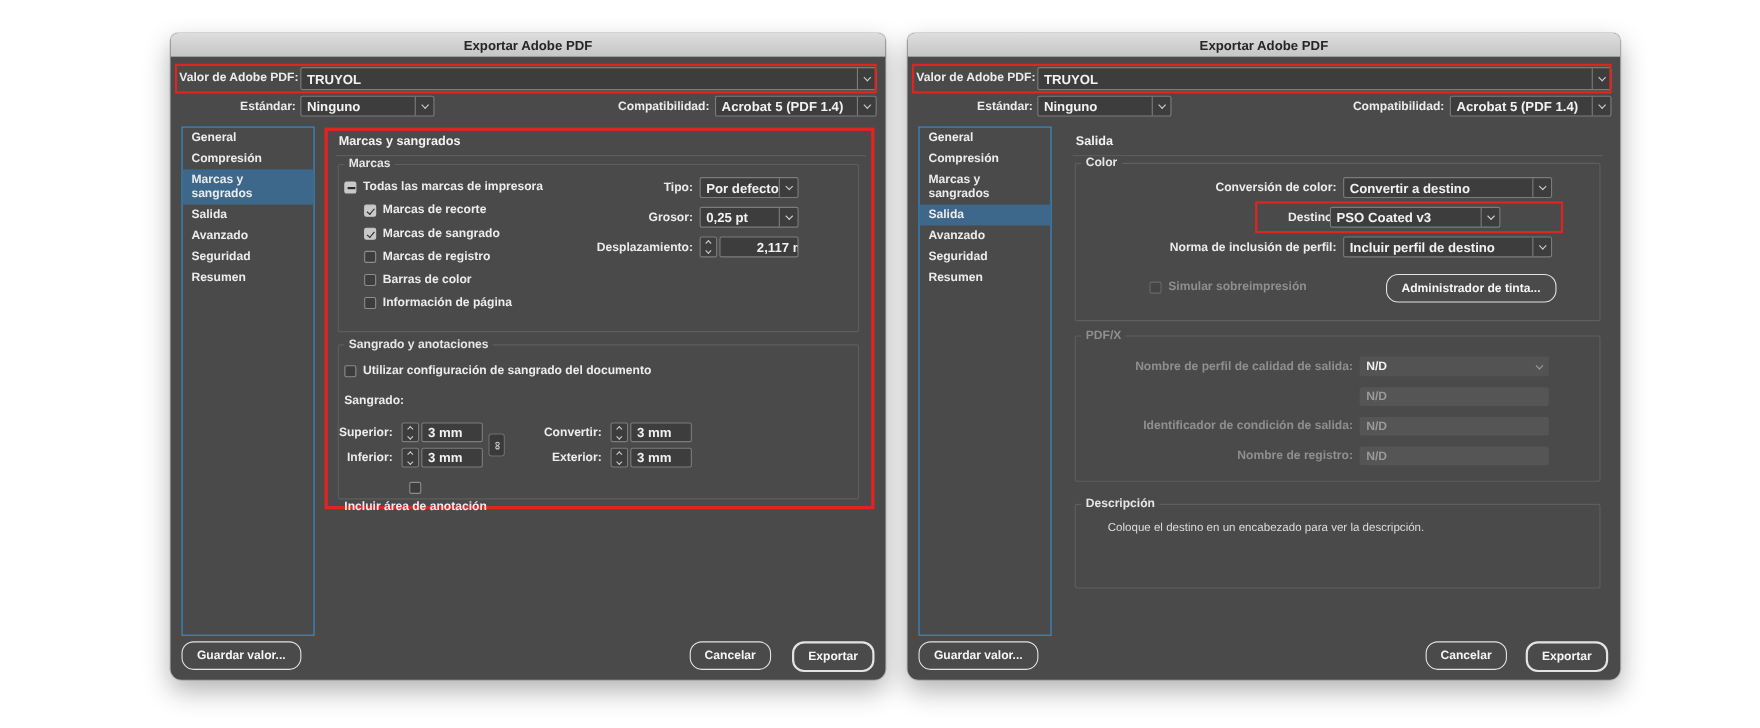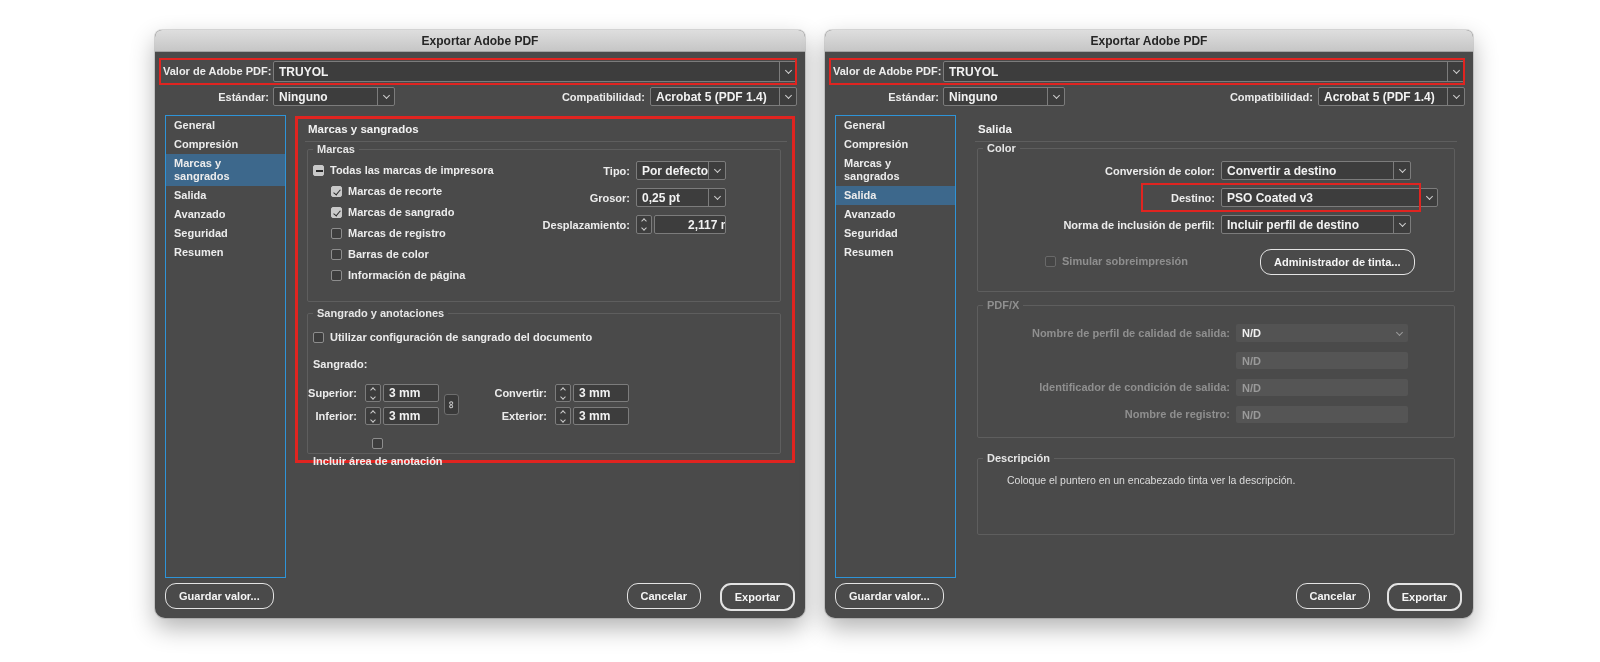--- a/index.html
+++ b/index.html
@@ -266,21 +266,21 @@
 
     <div class="lbl r" style="left:185px;top:132px;width:205px;">Conversión de color:</div>
     <div class="dd" style="left:396px;top:131px;width:190px;">
       <span class="v">Convertir a destino</span>
       <span class="a">
           <span class="chev"></span>
         </span>
     </div>
 
     <div class="lbl r" style="left:240px;top:159px;width:150px;">Destino:</div>
-    <div class="dd" style="left:396px;top:158px;width:217px;">
+    <div class="dd" style="left:384px;top:158px;width:155px;">
       <span class="v">PSO Coated v3</span>
       <span class="a">
           <span class="chev"></span>
         </span>
     </div>
     <div class="ann" style="left:316px;top:153px;width:280px;height:29px;"></div>
 
     <div class="lbl r" style="left:185px;top:186px;width:205px;">Norma de inclusión de perfil:</div>
     <div class="dd" style="left:396px;top:185px;width:190px;">
       <span class="v">Incluir perfil de destino</span>
@@ -313,20 +313,20 @@
       <span>N/D</span>
     </div>
 
     <div class="lbl r dis-t" style="left:155px;top:375px;width:250px;">Nombre de registro:</div>
     <div class="dfield" style="left:411px;top:376px;width:172px;">
       <span>N/D</span>
     </div>
 
     <div class="grp" style="left:152px;top:428px;width:478px;height:77px;"></div>
     <div class="legend" style="left:158px;top:422px;">Descripción</div>
-    <div class="desc-text" style="left:182px;top:444px;">Coloque el puntero en un encabezado tinta ver la descripción.</div>
+    <div class="desc-text" style="left:182px;top:444px;">Coloque el destino en un encabezado para ver la descripción.</div>
 
     <div class="btn" style="left:10px;top:553px;">Guardar valor...</div>
     <div class="btn" style="right:103px;top:553px;">Cancelar</div>
     <div class="btn default" style="right:11px;top:553px;">Exportar</div>
   </div>
 
 </div>
 
 </body></html>

